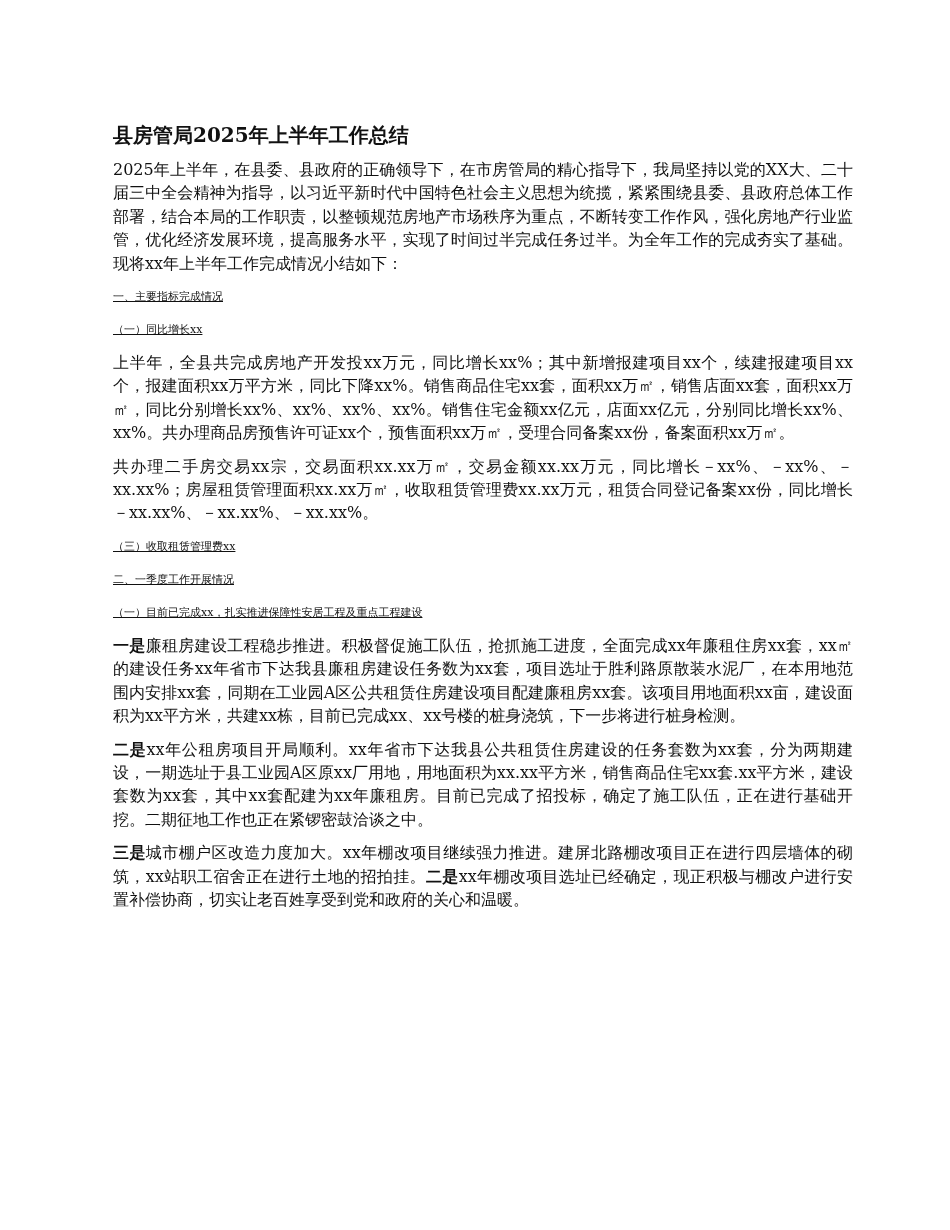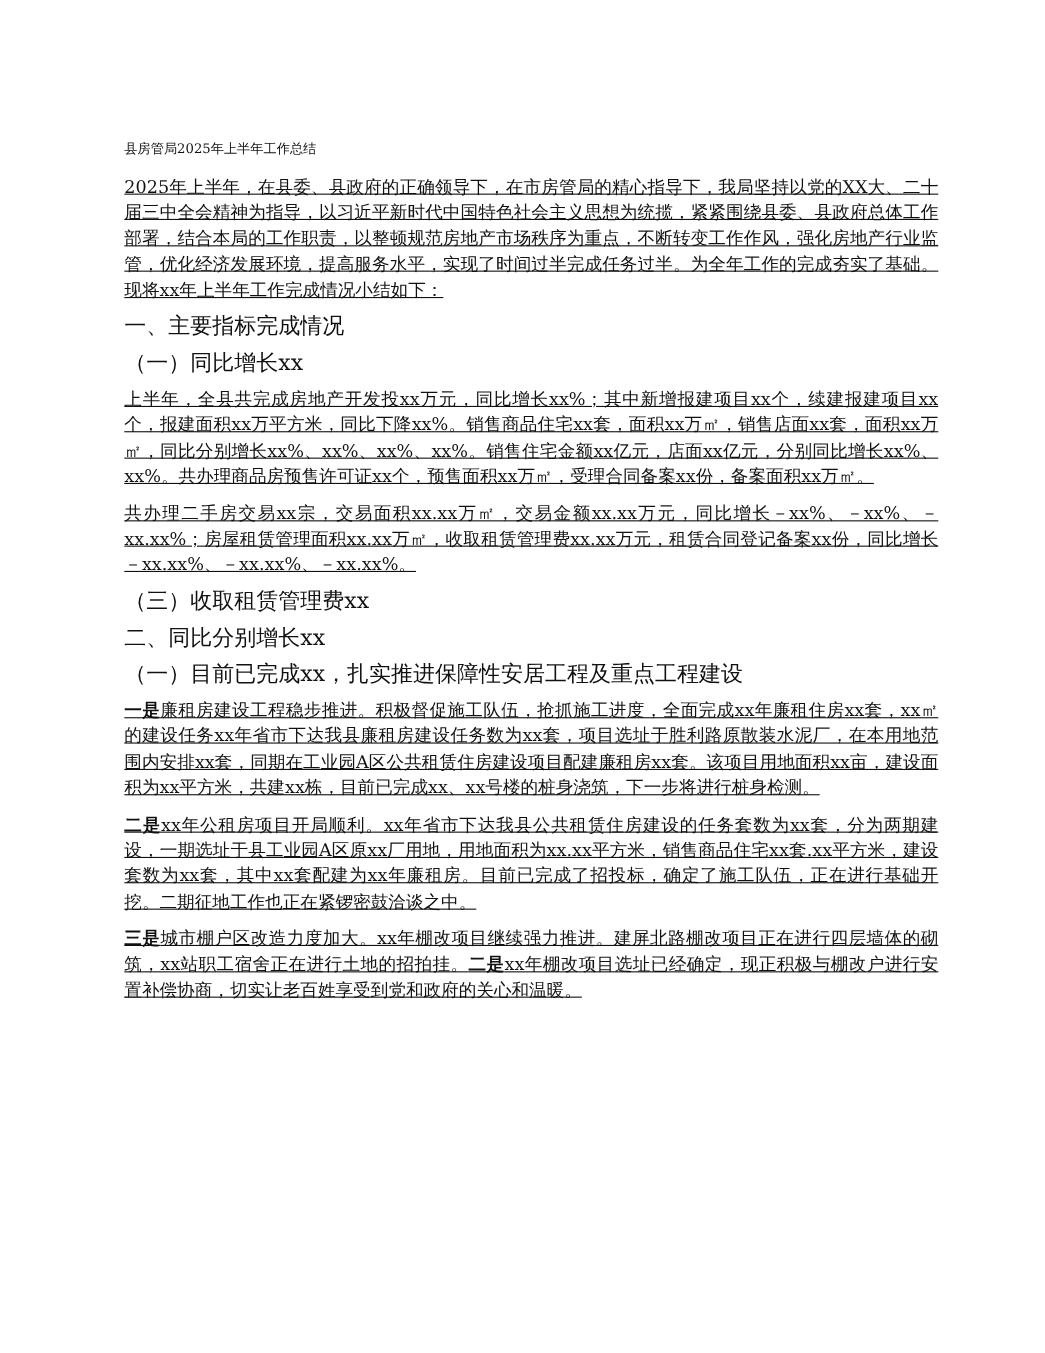--- a/index.html
+++ b/index.html
@@ -1,39 +1,39 @@
 <!DOCTYPE html>
 <html><head>
 <meta charset="utf-8">
 <style>
   html, body { margin:0; padding:0; background:#ffffff; }
   body { width:950px; height:1230px; position:relative; overflow:hidden;
          font-family: "DejaVu Serif", "Liberation Serif", serif; color:#111; }
   .page { position:absolute; left:113px; top:124px; width:740px; }
-  .title { font-weight:normal; font-size:12px; line-height:22px; margin:0 0 12px 0; }
-  p { margin:0 0 10px 0; font-size:16px; line-height:23.4px; text-align:justify;text-decoration:underline; }
-  .h1, .h2 { margin:0 0 10px 0; font-size:20px; line-height:23px; }
+  .title { font-weight:bold; font-size:20px; line-height:22px; margin:0 0 12px 0; }
+  p { margin:0 0 10px 0; font-size:16px; line-height:23.4px; text-align:justify; }
+  .h1, .h2 { margin:0 0 10px 0; font-size:11px; line-height:23px;text-decoration:underline; }
   b { font-weight:bold; }
 </style>
 </head>
 <body>
 
 <div class="page">
   <div class="title">县房管局2025年上半年工作总结</div>
   <p>2025年上半年，在县委、县政府的正确领导下，在市房管局的精心指导下，我局坚持以党的XX大、二十届三中全会精神为指导，以习近平新时代中国特色社会主义思想为统揽，紧紧围绕县委、县政府总体工作部署，结合本局的工作职责，以整顿规范房地产市场秩序为重点，不断转变工作作风，强化房地产行业监管，优化经济发展环境，提高服务水平，实现了时间过半完成任务过半。为全年工作的完成夯实了基础。现将xx年上半年工作完成情况小结如下：</p>
 
   <div class="h1">一、主要指标完成情况</div>
   <div class="h2">（一）同比增长xx</div>
   <p>上半年，全县共完成房地产开发投xx万元，同比增长xx%；其中新增报建项目xx个，续建报建项目xx个，报建面积xx万平方米，同比下降xx%。销售商品住宅xx套，面积xx万㎡，销售店面xx套，面积xx万㎡，同比分别增长xx%、xx%、xx%、xx%。销售住宅金额xx亿元，店面xx亿元，分别同比增长xx%、xx%。共办理商品房预售许可证xx个，预售面积xx万㎡，受理合同备案xx份，备案面积xx万㎡。</p>
 
   <p>共办理二手房交易xx宗，交易面积xx.xx万㎡，交易金额xx.xx万元，同比增长－xx%、－xx%、－xx.xx%；房屋租赁管理面积xx.xx万㎡，收取租赁管理费xx.xx万元，租赁合同登记备案xx份，同比增长－xx.xx%、－xx.xx%、－xx.xx%。</p>
 
   <div class="h2">（三）收取租赁管理费xx</div>
 
-  <div class="h1">二、同比分别增长xx</div>
+  <div class="h1">二、一季度工作开展情况</div>
   <div class="h2">（一）目前已完成xx，扎实推进保障性安居工程及重点工程建设</div>
 
   <p><b>一是</b><span>廉租房建设工程稳步推进。积极督促施工队伍，抢抓施工进度，全面完成xx年廉租住房xx套，xx㎡的建设任务xx年省市下达我县廉租房建设任务数为xx套，项目选址于胜利路原散装水泥厂，在本用地范围内安排xx套，同期在工业园A区公共租赁住房建设项目配建廉租房xx套。该项目用地面积xx亩，建设面积为xx平方米，共建xx栋，目前已完成xx、xx号楼的桩身浇筑，下一步将进行桩身检测。</span></p>
 
   <p><b>二是</b><span>xx年公租房项目开局顺利。xx年省市下达我县公共租赁住房建设的任务套数为xx套，分为两期建设，一期选址于县工业园A区原xx厂用地，用地面积为xx.xx平方米，销售商品住宅xx套.xx平方米，建设套数为xx套，其中xx套配建为xx年廉租房。目前已完成了招投标，确定了施工队伍，正在进行基础开挖。二期征地工作也正在紧锣密鼓洽谈之中。</span></p>
 
   <p><b>三是</b><span>城市棚户区改造力度加大。xx年棚改项目继续强力推进。建屏北路棚改项目正在进行四层墙体的砌筑，xx站职工宿舍正在进行土地的招拍挂。</span><b>二是</b><span>xx年棚改项目选址已经确定，现正积极与棚改户进行安置补偿协商，切实让老百姓享受到党和政府的关心和温暖。</span></p>
 </div>
 
 </body></html>

